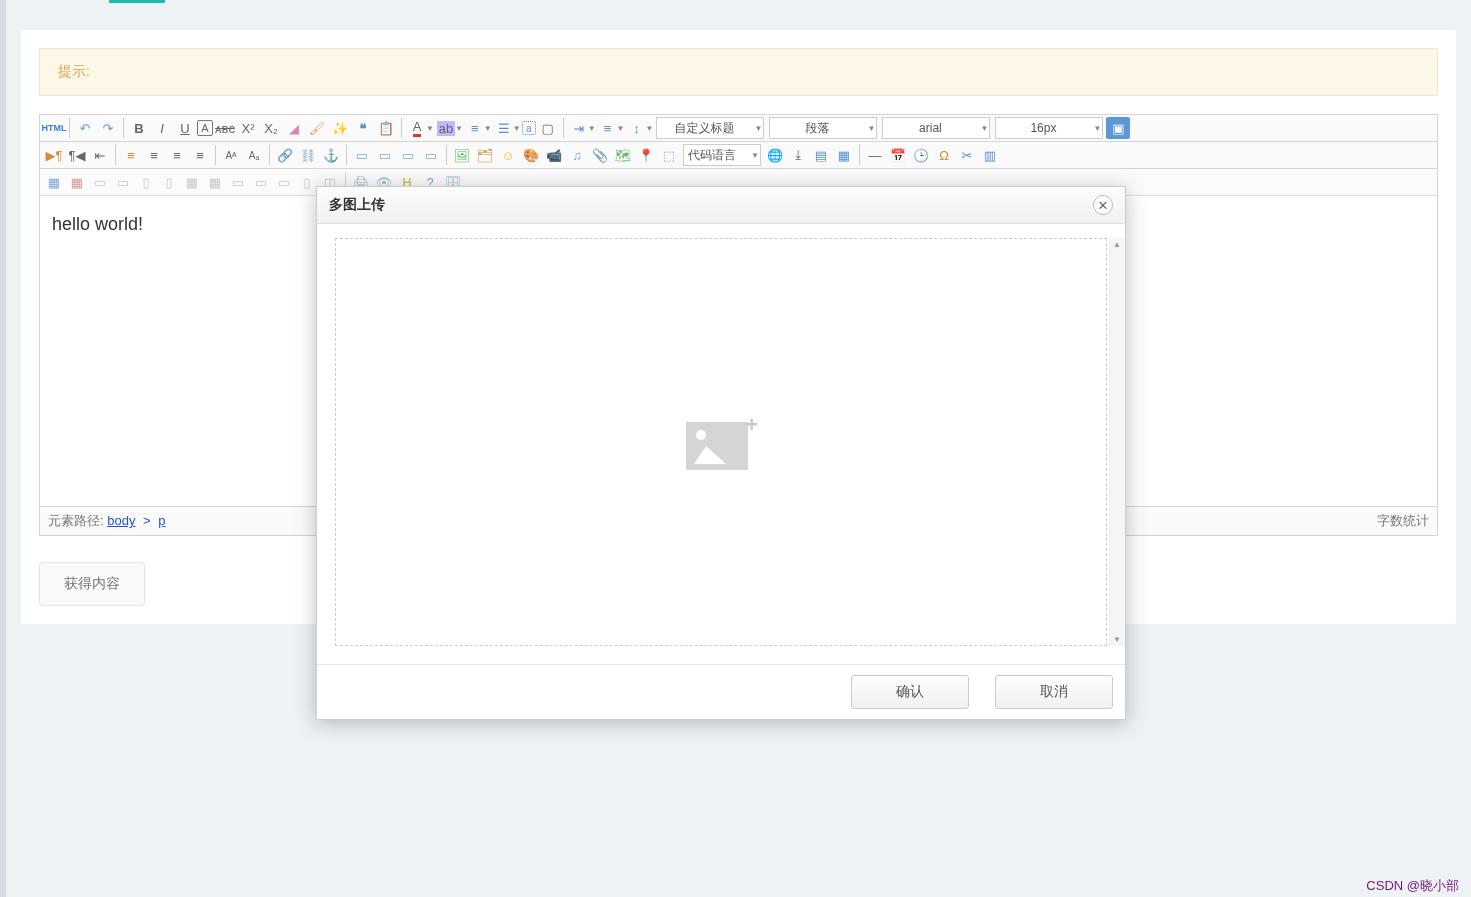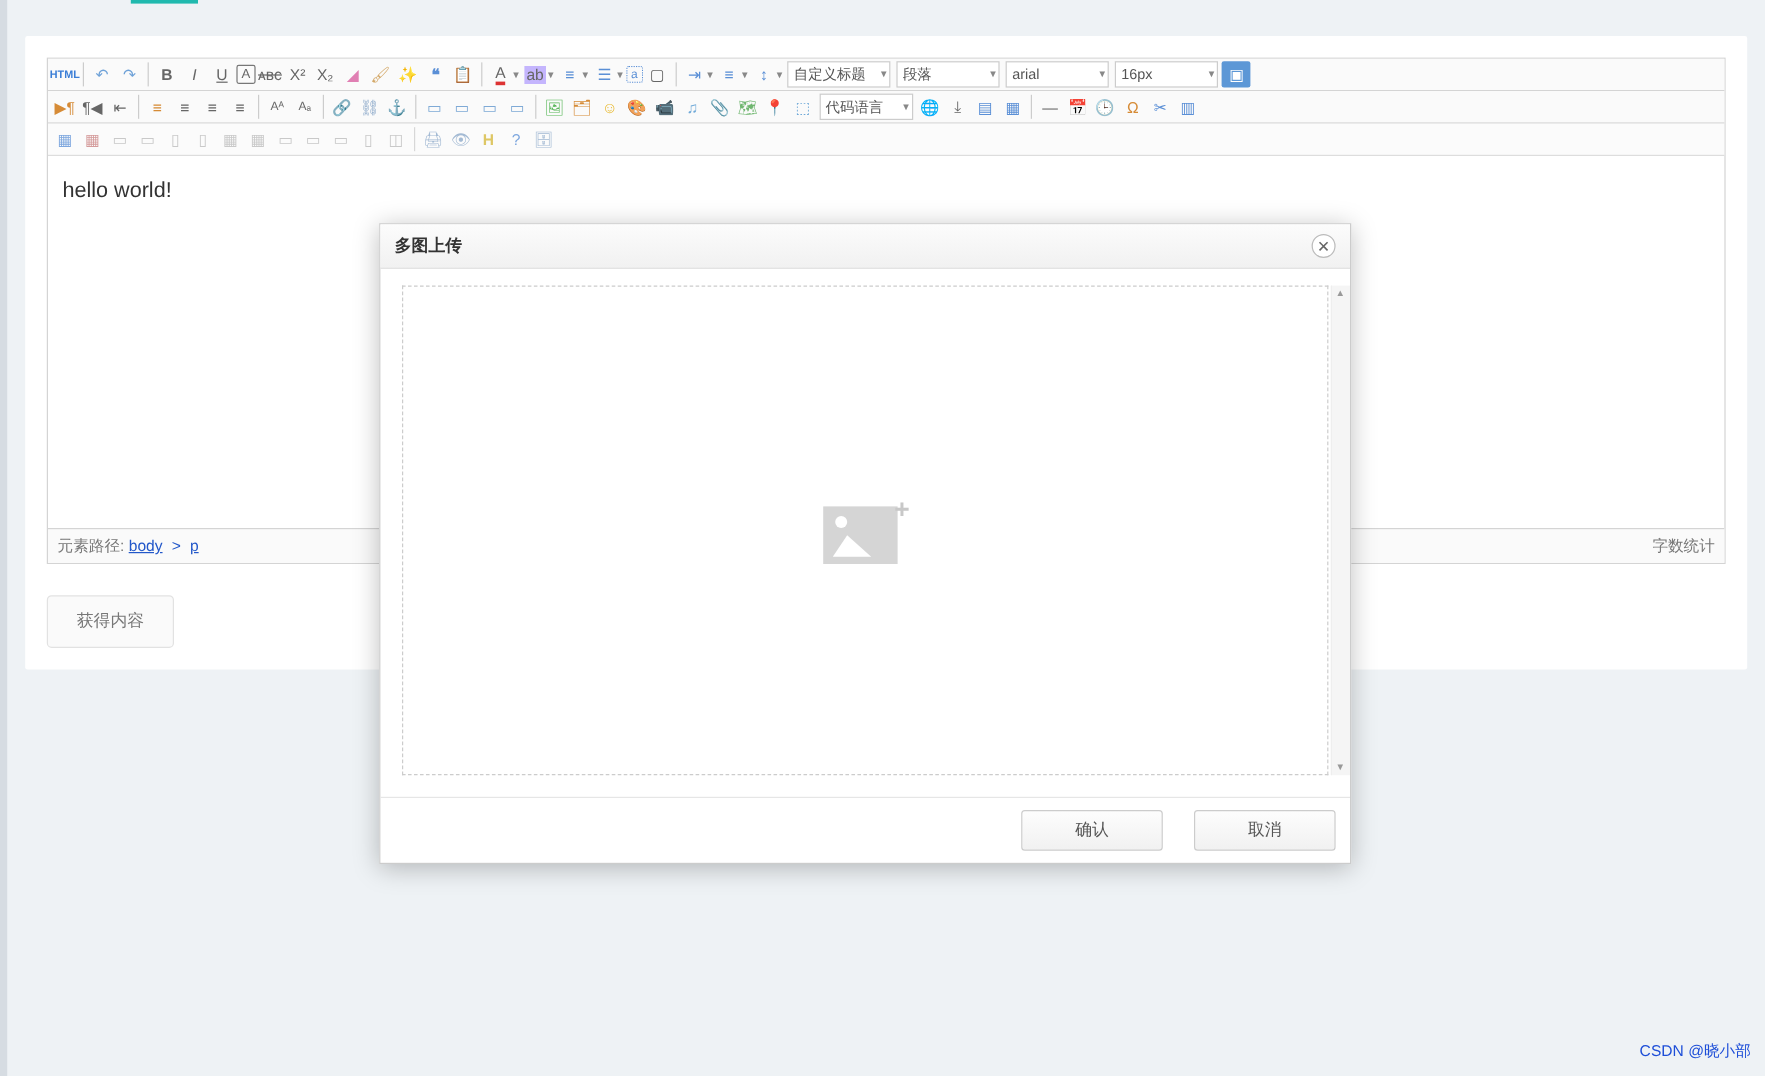--- a/index.html
+++ b/index.html
@@ -13,21 +13,21 @@
 
   
   .editor-box { border: 1px solid #d4d4d4; background: #fff; }
   .toolbar { background: #fafafa; border-bottom: 1px solid #d4d4d4; padding: 2px 3px; display: flex; flex-wrap: wrap; align-items: center; gap: 1px; }
   .tbtn { width: 22px; height: 22px; display: inline-flex; align-items: center; justify-content: center; cursor: pointer; font-size: 13px; color: #666; border-radius: 2px; }
   .tbtn.accent { color: #3b7ed6; font-size: 9px; font-weight: bold; }
   .tsep { width: 1px; height: 20px; background: #ccc; margin: 0 3px; }
   .drop { display: inline-flex; align-items: center; }
   .drop .car { font-size: 8px; color: #888; margin-left: -2px; }
   .tsel { height: 22px; font-size: 12px; border: 1px solid #ccc; background: #fff; color: #555; padding: 0 4px; margin: 0 2px; }
-  .tsel.wide { width: 86px; }
+  .tsel.wide { width: 108px; text-align: center; }
   .fullscreen-btn { width: 24px; height: 22px; background: #5c97d6; display:inline-flex; align-items:center; justify-content:center; color:#fff; border-radius:2px; cursor:pointer;}
 
   .editor-content { min-height: 310px; padding: 18px 12px; font-size: 18px; }
 
   .status-bar { border-top: 1px solid #d4d4d4; background: #fafafa; padding: 5px 8px; font-size: 13px; color: #777; display: flex; justify-content: space-between; }
   .status-bar a { color: #2257c9; text-decoration: underline; }
   .status-sep { color: #2257c9; margin: 0 4px; }
 
   .get-btn { margin-top: 26px; display: inline-block; padding: 12px 24px; background: #fafafa; border: 1px solid #e2e2e2; border-radius: 4px; color: #777; font-size: 14px; cursor: pointer; }
 
@@ -57,33 +57,36 @@
   .ph-icon { width:70px; height:56px; position:relative;}
   .ph-icon .frame{position:absolute; left:0; top:8px; width:62px; height:48px; background:#d5d5d5;}
   .ph-icon .plus{position:absolute; right:-2px; top:-2px; font-size:22px; color:#c8c8c8; font-weight:bold;}
   .ph-icon .mtn{position:absolute; left:8px; bottom:6px; width:0; height:0; border-left:12px solid transparent; border-right:20px solid transparent; border-bottom:18px solid #fff;}
   .ph-icon .dot{position:absolute; left:10px; top:16px; width:10px; height:10px; background:#fff; border-radius:50%;}
   .pick-btn { background:#1fbaee; color:#fff; font-size:18px; padding: 14px 34px; border:none; cursor:pointer;}
 
   .dlg-foot { border-top:1px solid #e6e6e6; padding: 10px 12px; display:flex; justify-content:flex-end; gap:26px;}
   .dlg-btn { width: 118px; padding: 7px 0; text-align:center; background: linear-gradient(#fdfdfd,#f1f1f1); border:1px solid #ccc; border-radius:3px; color:#555; font-size:14px; cursor:pointer;}
 
-  .watermark { position:absolute; right:12px; bottom:12px; color:#1d4ed8; font-size:13px;}
+  .watermark { position:absolute; right:12px; bottom:2px; color:#701a75; font-size:13px;}
   .sel-wrap{position:relative; display:inline-block;}
   .sel-wrap .car-abs{position:absolute; right:4px; top:50%; transform:translateY(-50%); font-size:8px; color:#888; pointer-events:none;}
   .tsel{appearance:none; -webkit-appearance:none; padding-right:16px;}
 </style>
 </head>
 <body>
 
 <div class="wrap">
   <div class="top-accent"></div>
 
   <div class="panel">
 
+    <div class="alert-bar">
+      <span>提示:</span>
+    </div>
 
     <div class="editor-box">
 
       <div class="toolbar">
         <span class="tbtn accent">HTML</span>
         <span class="tsep"></span>
         <span class="tbtn" style="color:#6fa2d8;">↶</span>
         <span class="tbtn" style="color:#6fa2d8;">↷</span>
         <span class="tsep"></span>
         <span class="tbtn">

